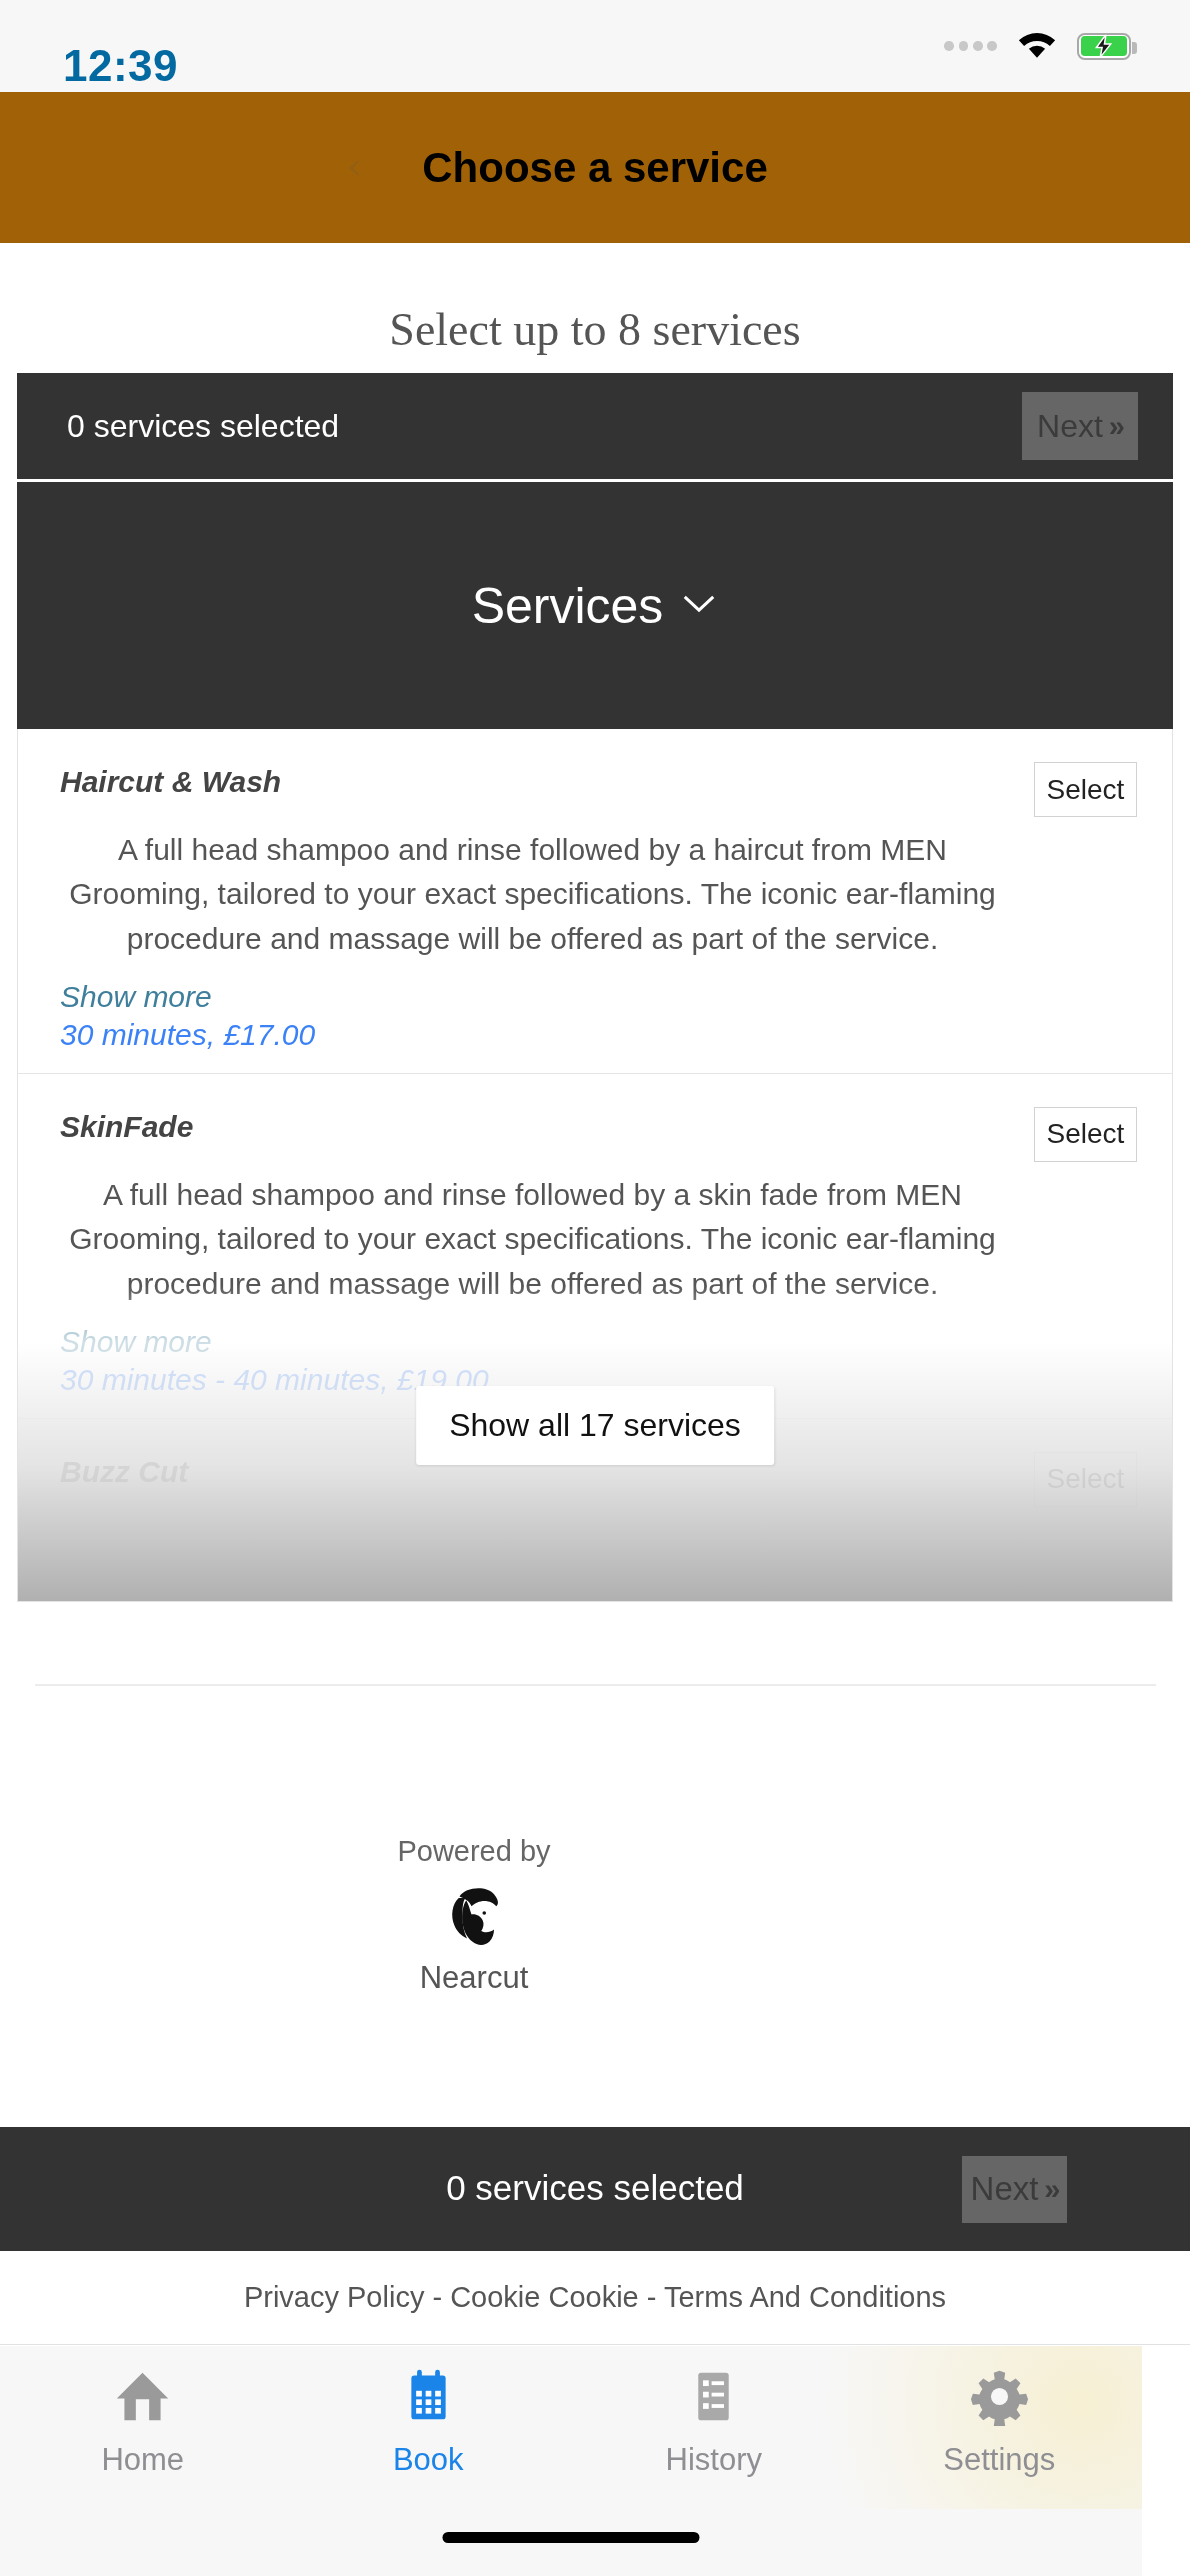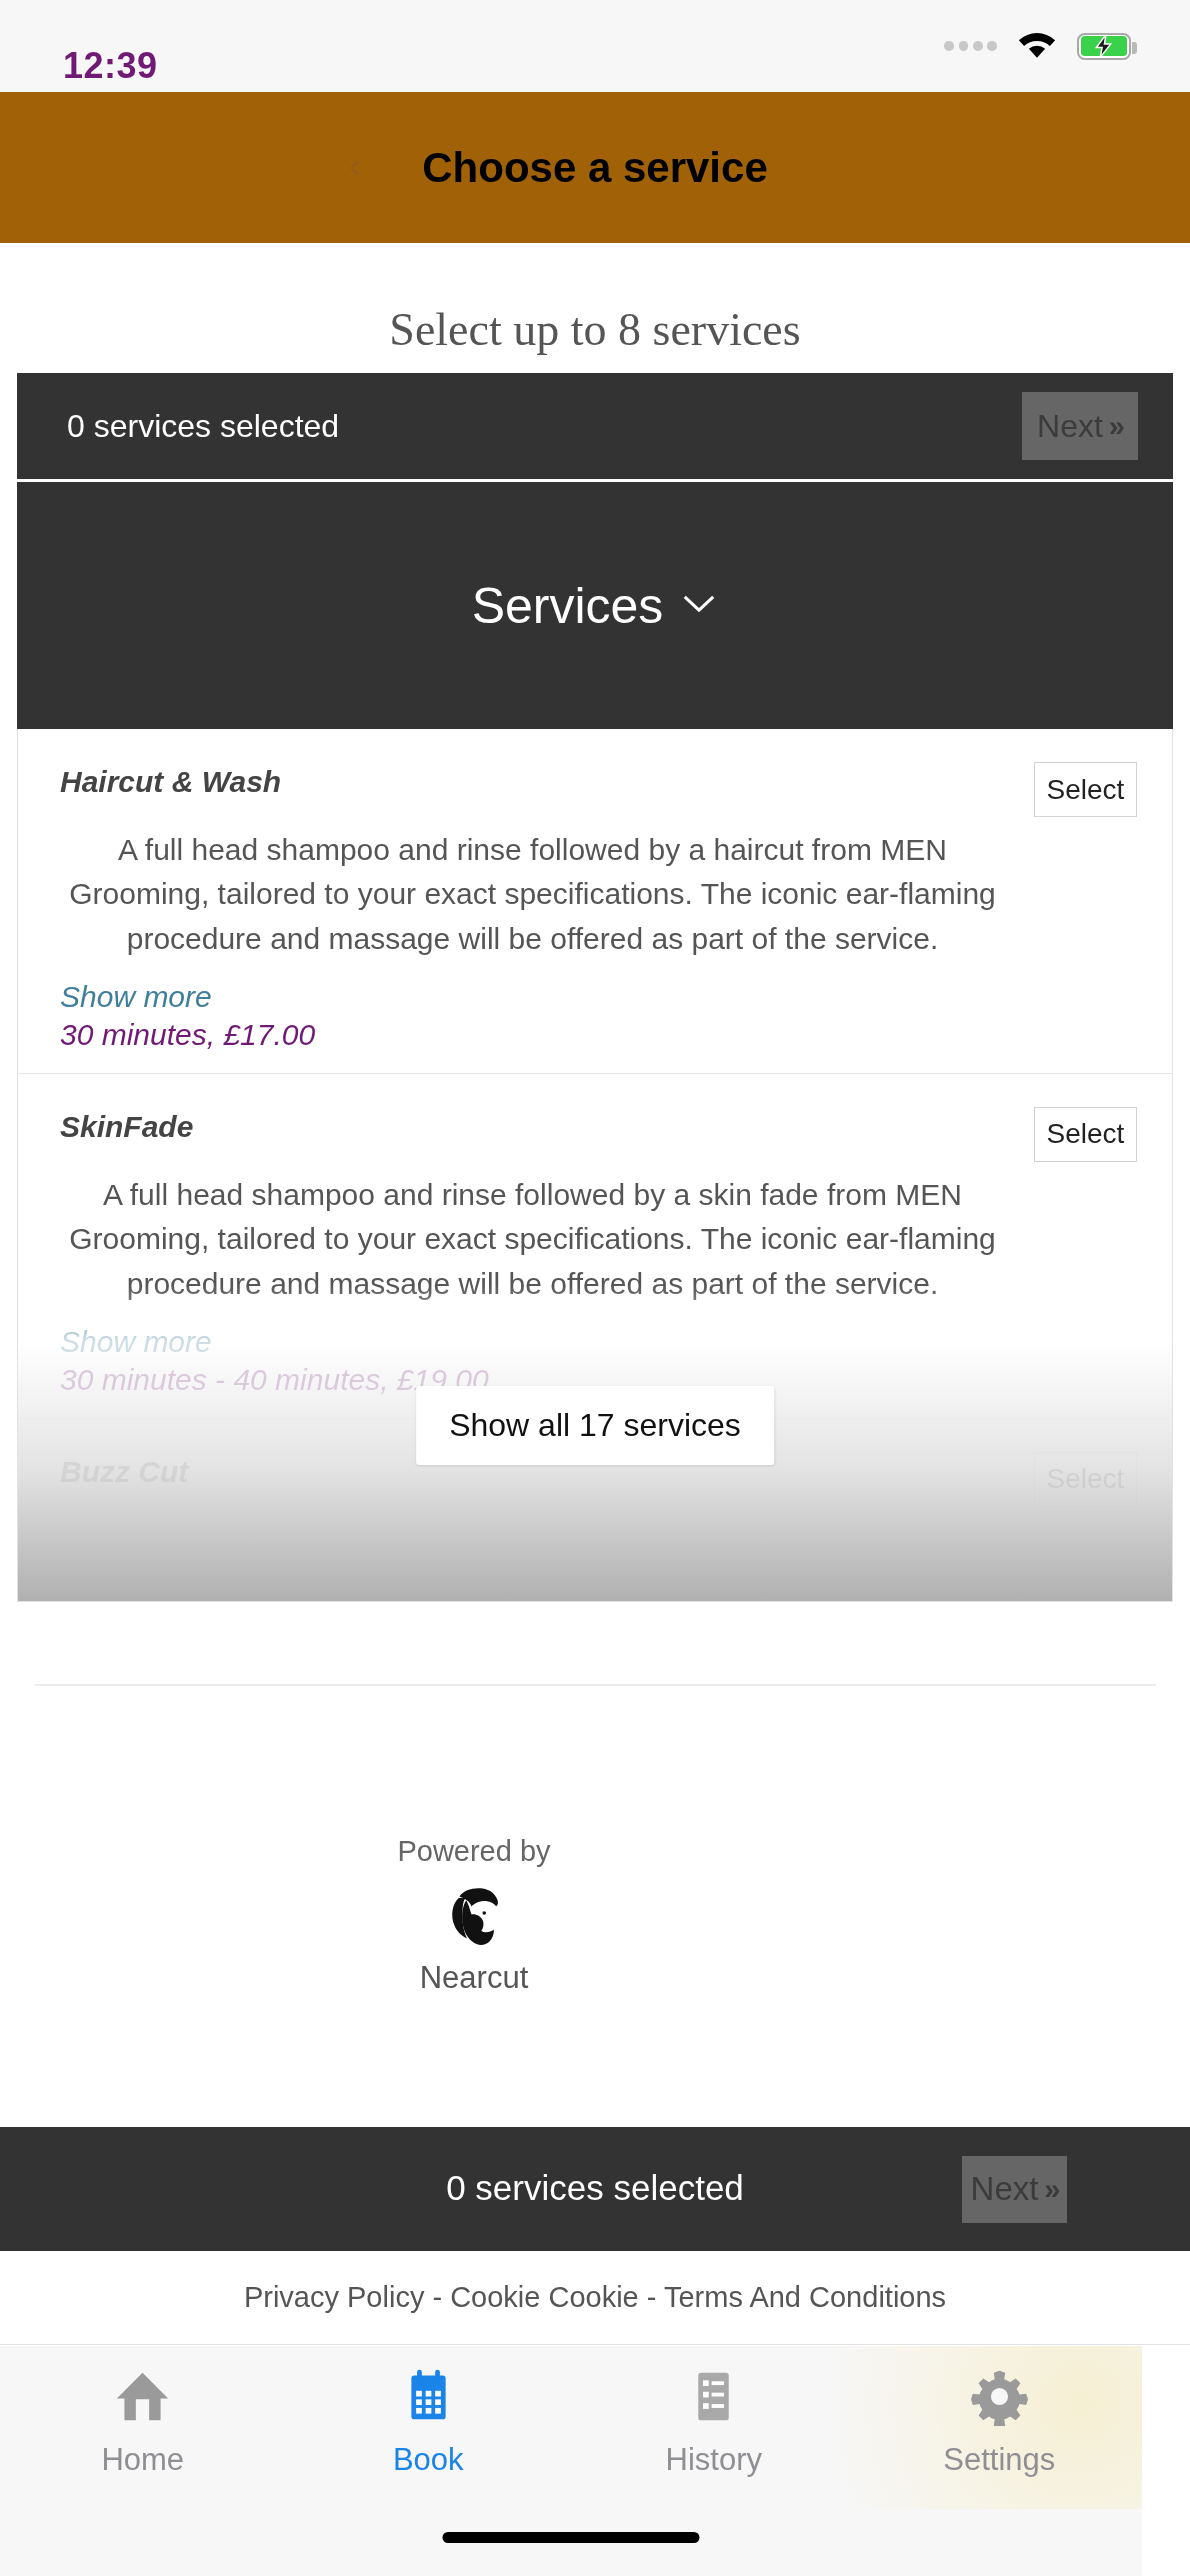--- a/index.html
+++ b/index.html
@@ -11,21 +11,21 @@
   }
   .screen { position:relative; width:1190px; height:2576px; background:#fff; }
 
   
   .statusbar {
     position:absolute; top:0; left:0; width:1190px; height:92px;
     background:#f7f7f7;
     display:flex; align-items:center; justify-content:space-between;
     padding:0 59px 0 63px;
   }
-  .status-time { font-size:36px; font-weight:600; color:#701a75; letter-spacing:0.5px;margin-top:40px; }
+  .status-time { font-size:44px; font-weight:600; color:#0369a1; letter-spacing:0.5px;margin-top:40px; }
   .status-right { display:flex; align-items:center; gap:19px; }
   .sig-dots { display:flex; gap:4.8px; align-items:center; }
   .sig-dots i { width:9.6px; height:9.6px; border-radius:50%; background:#c8c8c8; display:block; }
   .wifi { display:block; }
   .batt { position:relative; width:54px; height:27px; border:2.9px solid #a8a8a8; border-radius:7.7px; background:#fff; }
   .batt-fill { position:absolute; left:1.9px; top:1.9px; bottom:1.9px; right:1.9px; background:#3ad24a; border-radius:3.8px; }
   .batt-cap { position:absolute; right:-7.7px; top:7.7px; width:4.8px; height:11.5px; background:#b9b9b9; border-radius:0 2.9px 2.9px 0; }
   .bolt { position:absolute; left:50%; top:50%; transform:translate(-50%,-50%); }
 
   
@@ -85,21 +85,21 @@
   .svc-card { position:relative; padding:36px 42px 21px 42px; border-bottom:1px solid #e6e6e6; }
   .svc-name {
     font-size:30px; font-weight:700; font-style:italic; color:#444;
     margin-bottom:29px;
   }
   .svc-desc {
     font-size:30px; color:#555; line-height:1.48; text-align:center;
     padding-right:125px;
   }
   .svc-more { margin-top:19px; font-size:30px; color:#3f7f9c;font-style:italic; }
-  .svc-price { margin-top:3.8px; font-size:30px; font-style:italic; color:#701a75; }
+  .svc-price { margin-top:3.8px; font-size:30px; font-style:italic; color:#3b82f6; }
   .btn-select {
     position:absolute; right:35px; top:33px;
     width:103px; height:55px;
     border:1px solid #d2d2d2; background:#fff;
     font-size:28px; color:#222;
     display:flex; align-items:center; justify-content:center;
   }
 
   
   .fade-overlay {

